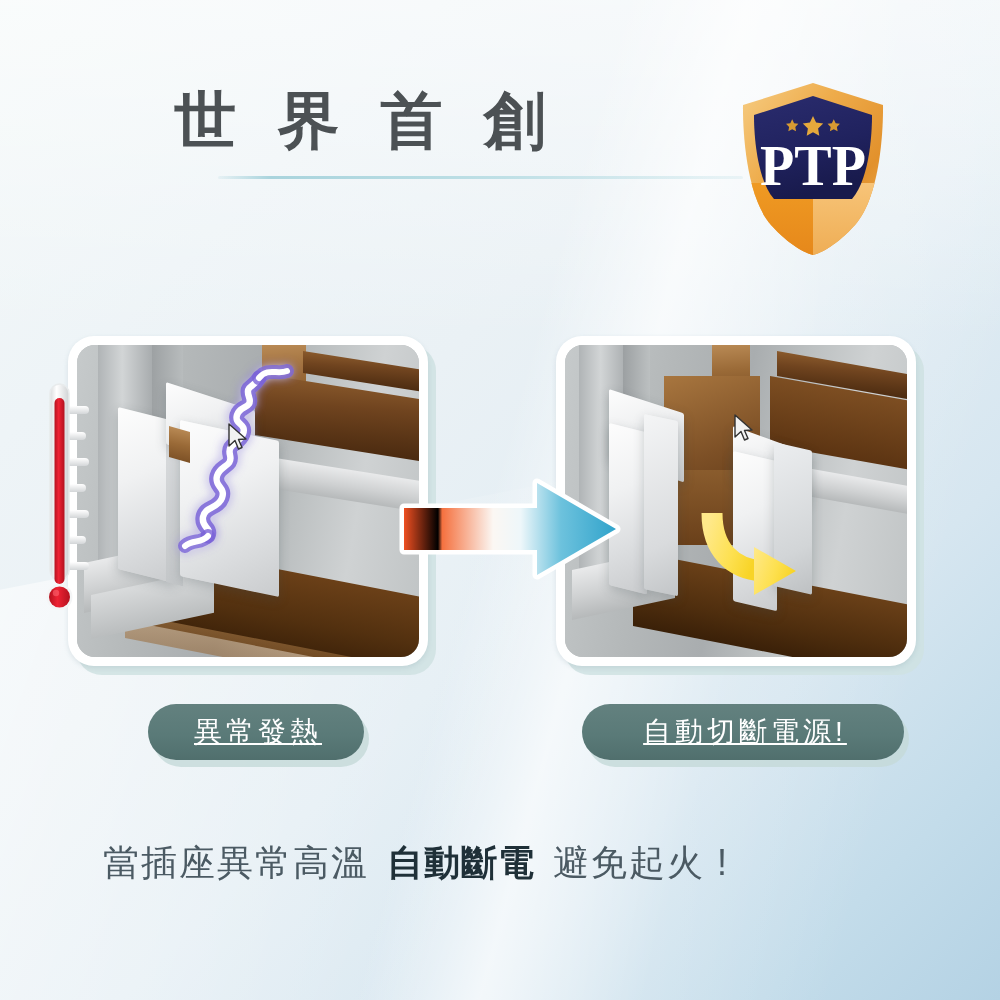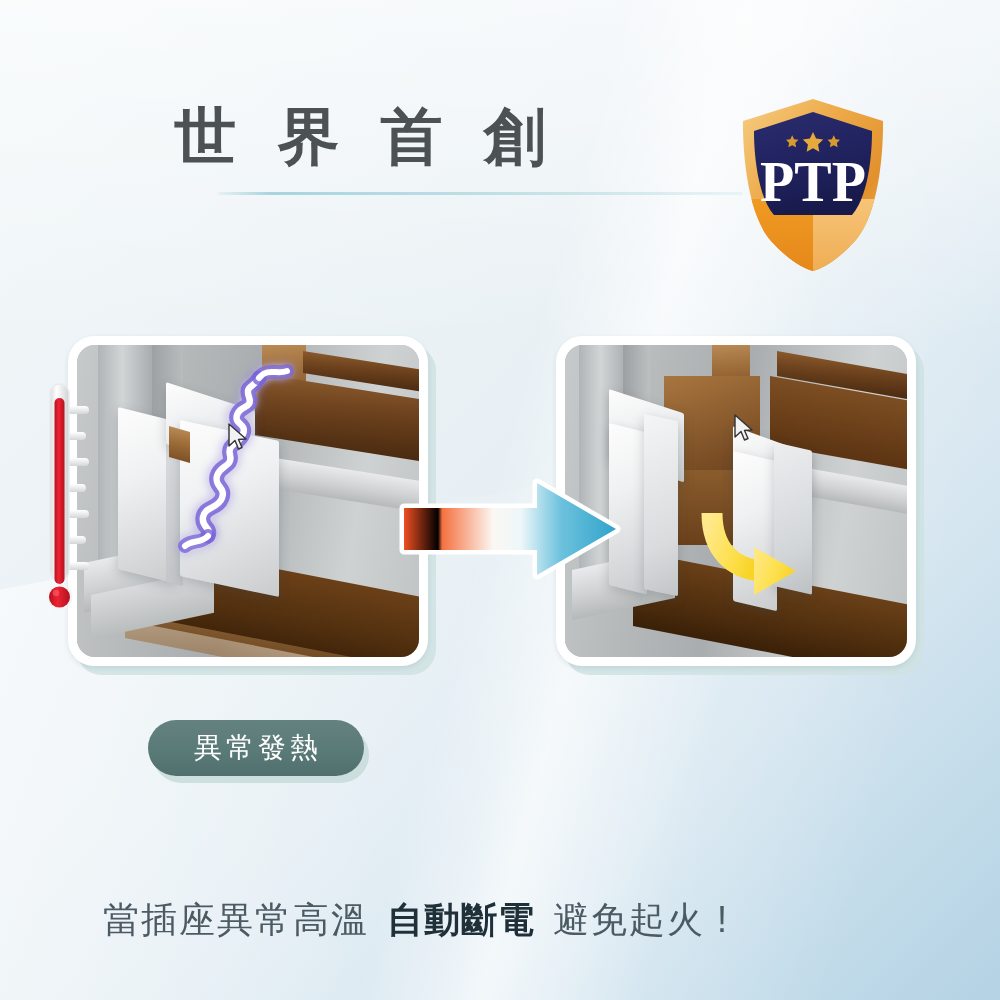--- a/index.html
+++ b/index.html
@@ -48,21 +48,21 @@
   }
   .streak-c {
     top: 0; left: 0;
     width: 1000px; height: 340px;
     background: linear-gradient(180deg, rgba(255,255,255,.55) 0%, rgba(255,255,255,0) 100%);
   }
 
   
   #header {
     position: absolute;
-    top: 16px; left: 0;
+    top: 0; left: 0;
     width: 1000px; height: 300px;
   }
   #title-main {
     position: absolute;
     left: 0; top: 88px;
     width: 720px;
     text-align: center;
     font-size: 62px;
     font-weight: 700;
     color: #4c5154;
@@ -195,41 +195,42 @@
     position: absolute;
     left: 398px; top: 477px;
     width: 224px; height: 104px;
     z-index: 7;
   }
   #center-arrow svg { display:block; }
 
   
   .pill {
     position: absolute;
-    top: 720px;
+    top: 704px;
     height: 56px;
     border-radius: 28px;
     background: linear-gradient(180deg, #63817f 0%, #5a7a78 55%, #506f6d 100%);
     color: #ffffff;
     font-size: 28px;
     letter-spacing: 4px;
     text-indent: 4px;
     display: flex;
     align-items: center;
     justify-content: center;
     box-shadow: 5px 7px 0 rgba(196,218,216,.80);
     white-space: nowrap;
+    text-decoration: underline;
   }
   #pill-left  { left: 148px; width: 216px; }
   #pill-right { left: 582px; width: 322px; }
 
   
   #bottom-caption {
     position: absolute;
-    left: 0; top: 896px;
+    left: 0; top: 839px;
     width: 832px;
     text-align: center;
     font-size: 36px;
     color: #45555f;
     letter-spacing: 2px;
     white-space: nowrap;
   }
   #bottom-caption .seg-normal { font-weight: 400; color:#4b5a63; }
   #bottom-caption .seg-strong { font-weight: 700; color:#1f3038; letter-spacing: 1px; padding: 0 6px; }
 </style>
@@ -457,20 +458,21 @@
           <stop offset="55%" stop-color="#eef7fa"></stop>
           <stop offset="74%" stop-color="#6dc2dd"></stop>
           <stop offset="100%" stop-color="#30a3cb"></stop>
         </linearGradient>
       </defs>
       <path d="M6 31 L139 31 L139 6 L218 52 L139 98 L139 73 L6 73 Z" fill="url(#arrowG)" stroke="#ffffff" stroke-width="9" stroke-linejoin="round" paint-order="stroke"></path>
     </svg>
   </div>
 
   <div class="pill" id="pill-left">異常發熱</div>
+  <div class="pill" id="pill-right">自動切斷電源!</div>
 
   <div id="bottom-caption">
     <span class="seg-normal">當插座異常高溫</span>
     <span class="seg-strong">自動斷電</span>
     <span class="seg-normal">避免起火 !</span>
   </div>
 
 </div>
 
 </body></html>

